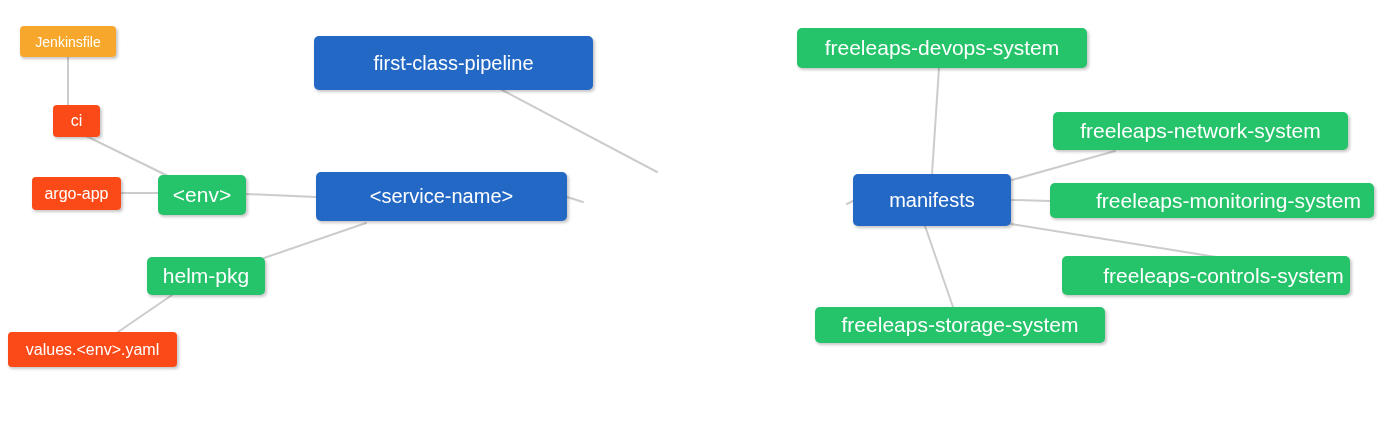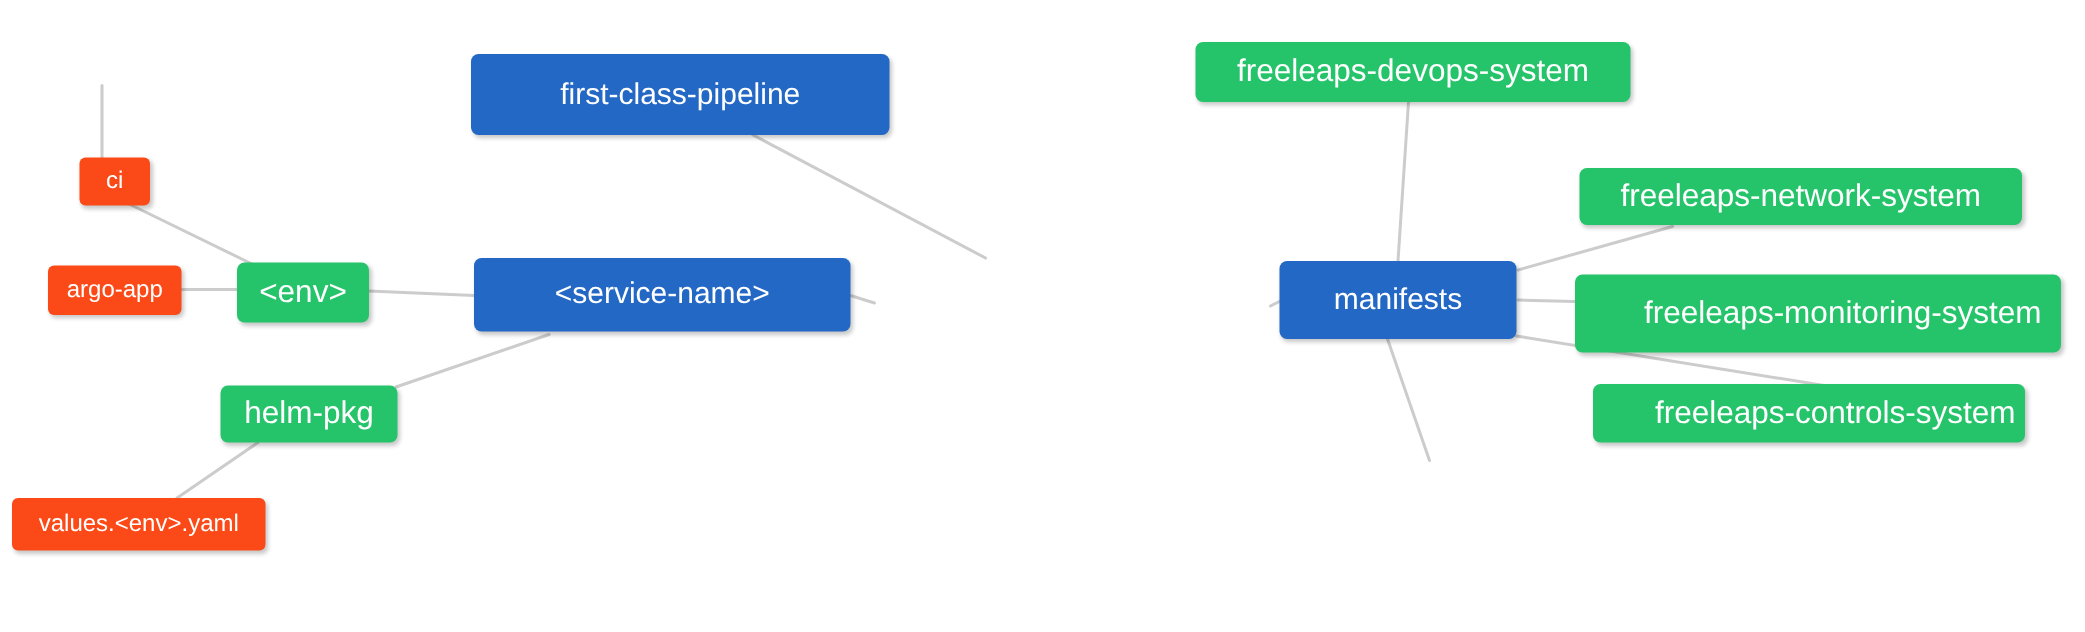--- a/index.html
+++ b/index.html
@@ -36,21 +36,21 @@
   #n-argo-app             { left: 32px;   top: 177px; width: 89px;  height: 33px; }
   #n-env                  { left: 158px;  top: 175px; width: 88px;  height: 40px; }
   #n-helm-pkg             { left: 147px;  top: 257px; width: 118px; height: 38px; }
   #n-values-env-yaml      { left: 8px;    top: 332px; width: 169px; height: 35px; }
   #n-first-class-pipeline { left: 314px;  top: 36px;  width: 279px; height: 54px; }
   #n-service-name         { left: 316px;  top: 172px; width: 251px; height: 49px; }
   #n-freeleaps-ops        { left: 583px;  top: 172px; width: 264px; height: 66px; }
   #n-manifests            { left: 853px;  top: 174px; width: 158px; height: 52px; }
   #n-devops               { left: 797px;  top: 28px;  width: 290px; height: 40px; }
   #n-network              { left: 1053px; top: 112px; width: 295px; height: 38px; }
-  #n-monitoring           { left: 1050px; top: 183px; width: 324px; height: 52px; padding-left: 33px; }
+  #n-monitoring           { left: 1050px; top: 183px; width: 324px; height: 35px; padding-left: 33px; }
   #n-controls             { left: 1062px; top: 256px; width: 288px; height: 39px; padding-left: 35px; }
   #n-storage              { left: 815px;  top: 307px; width: 290px; height: 36px; }
 </style>
 </head>
 <body>
 
 <div class="canvas">
 
   <svg class="edges" width="1390" height="421">
     <g stroke="#CCCCCC" stroke-width="2" fill="none" stroke-linecap="round">
@@ -64,26 +64,28 @@
       <line x1="502" y1="90" x2="657" y2="172"></line>
       <line x1="847" y1="204" x2="853" y2="201"></line>
       <line x1="932" y1="174" x2="939" y2="68"></line>
       <line x1="1012" y1="180" x2="1115" y2="151"></line>
       <line x1="1012" y1="200" x2="1050" y2="201"></line>
       <line x1="1011" y1="224" x2="1216" y2="257"></line>
       <line x1="925" y1="226" x2="953" y2="307"></line>
     </g>
   </svg>
 
+  <div class="node c-orange" id="n-jenkinsfile">Jenkinsfile</div>
   <div class="node c-red" id="n-ci">ci</div>
   <div class="node c-red" id="n-argo-app">argo-app</div>
   <div class="node c-green" id="n-env">&lt;env&gt;</div>
   <div class="node c-green" id="n-helm-pkg">helm-pkg</div>
   <div class="node c-red" id="n-values-env-yaml">values.&lt;env&gt;.yaml</div>
   <div class="node c-blue" id="n-first-class-pipeline">first-class-pipeline</div>
   <div class="node c-blue" id="n-service-name">&lt;service-name&gt;</div>
   <div class="node c-blue" id="n-manifests">manifests</div>
   <div class="node c-green" id="n-devops">freeleaps-devops-system</div>
   <div class="node c-green" id="n-network">freeleaps-network-system</div>
   <div class="node c-green" id="n-monitoring">freeleaps-monitoring-system</div>
   <div class="node c-green" id="n-controls">freeleaps-controls-system</div>
+  <div class="node c-green" id="n-storage">freeleaps-storage-system</div>
 
 </div>
 
 </body></html>

